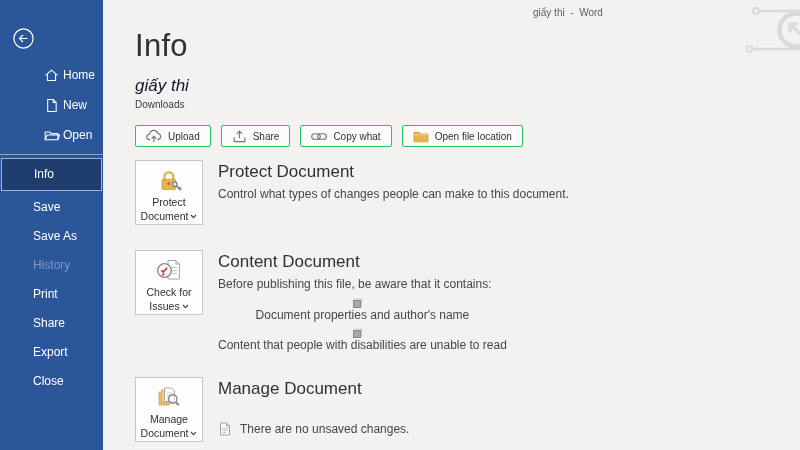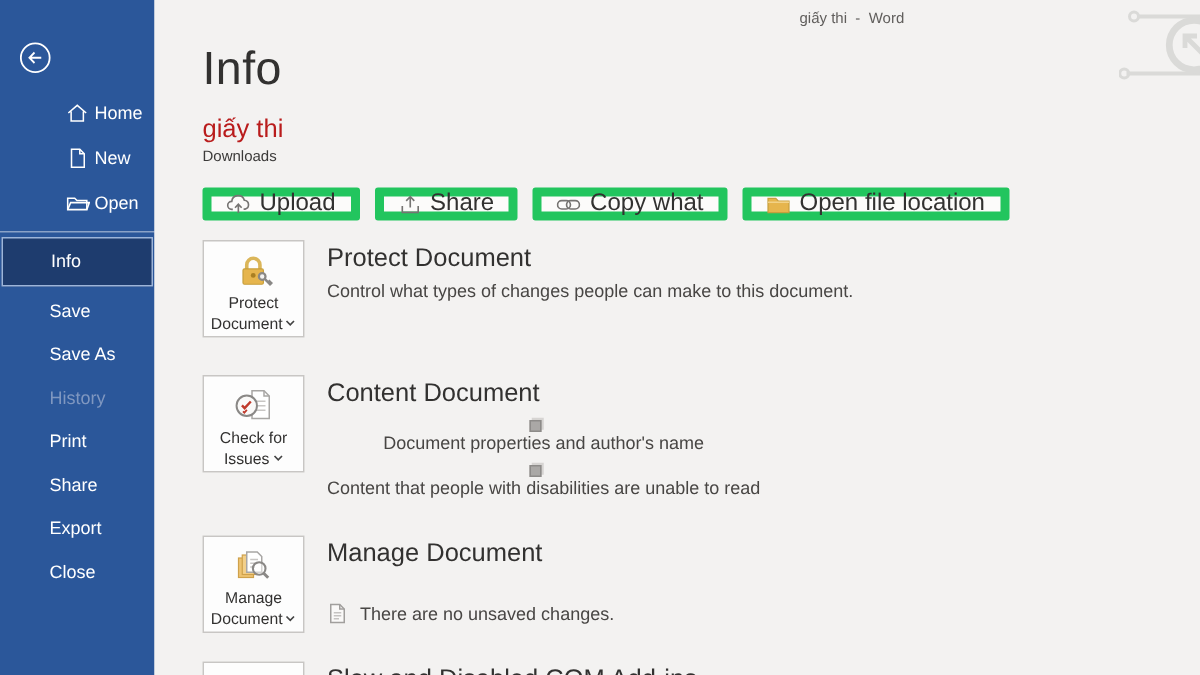--- a/index.html
+++ b/index.html
@@ -23,27 +23,27 @@
   .menu-item{height:29px;line-height:29px;padding-left:33px;font-size:12px;cursor:pointer;}
   .menu-item.selected{height:31px;line-height:31px;background:#1e3c6e;border:1px solid #9db5d9;margin:0 1px 2px 1px;padding-left:32px;}
   .menu-item.disabled{color:#7f97c0;cursor:default;}
 
   
   .main{position:absolute;left:103px;top:0;right:0;bottom:0;background:#f3f2f1;}
   .titlebar-text{position:absolute;left:430px;top:7px;font-size:10px;color:#605e5c;white-space:pre;}
   .watermark{position:absolute;right:-8px;top:2px;}
 
   .page-title{position:absolute;left:32px;top:28px;margin:0;font-size:31px;font-weight:300;color:#323130;letter-spacing:0.3px;}
-  .doc-name{position:absolute;left:32px;top:76px;font-size:17px;color:#b91c1c;}
+  .doc-name{position:absolute;left:32px;top:76px;font-size:17px;color:#0f172a;font-style:italic;}
   .doc-loc{position:absolute;left:32px;top:99px;font-size:10px;color:#3b3a39;}
 
   .toolbar{position:absolute;left:32px;top:125px;display:flex;gap:10px;}
   .tb-btn{display:inline-flex;align-items:center;gap:6px;height:22px;padding:0 10px;
-    background:#fcfbfa;border:6px solid #22c55e;border-radius:2px;
-    font-size:16px;color:#323130;font-family:inherit;cursor:pointer;white-space:nowrap;}
+    background:#fcfbfa;border:1px solid #22c55e;border-radius:2px;
+    font-size:10px;color:#323130;font-family:inherit;cursor:pointer;white-space:nowrap;}
   .tb-icon{display:inline-flex;align-items:center;}
 
   .sections{position:absolute;left:32px;top:160px;right:0;}
   .info-row{display:flex;margin-bottom:25px;}
   .info-row.row3{margin-bottom:19px;}
   .big-btn{width:68px;min-width:68px;height:65px;box-sizing:border-box;
     background:#fdfdfd;border:1px solid #c8c6c4;
     display:flex;flex-direction:column;align-items:center;padding:6px 1px 0 1px;
     font-family:inherit;cursor:pointer;}
   .big-icon{height:28px;display:flex;align-items:center;justify-content:center;}
@@ -209,20 +209,21 @@
               <path d="M6.3 12.2 L8.1 14.1 L12.2 9.7" fill="none" stroke="#c0392b" stroke-width="1.6"></path>
               <path d="M7 16.2 L7.9 17.1 L9.6 15.3" fill="none" stroke="#c0392b" stroke-width="1.2"></path>
             </svg>
           </span>
           <span class="big-label"><span>Check for Issues</span><span class="caret"><svg width="7" height="5" viewBox="0 0 7 5">
                   <path d="M1 1 L3.5 3.6 L6 1" fill="none" stroke="#444444" stroke-width="1.1"></path>
                 </svg></span></span>
         </button>
         <div class="sec-text">
           <h2 class="sec-head">Content Document</h2>
+          <p class="sec-desc">Before publishing this file, be aware that it contains:</p>
           <div class="bullet-row">
             <span class="sq"></span>
             <span>Document properties and author's name</span>
           </div>
           <div class="bullet-row">
             <span class="sq"></span>
             <span>Content that people with disabilities are unable to read</span>
           </div>
         </div>
       </section>

